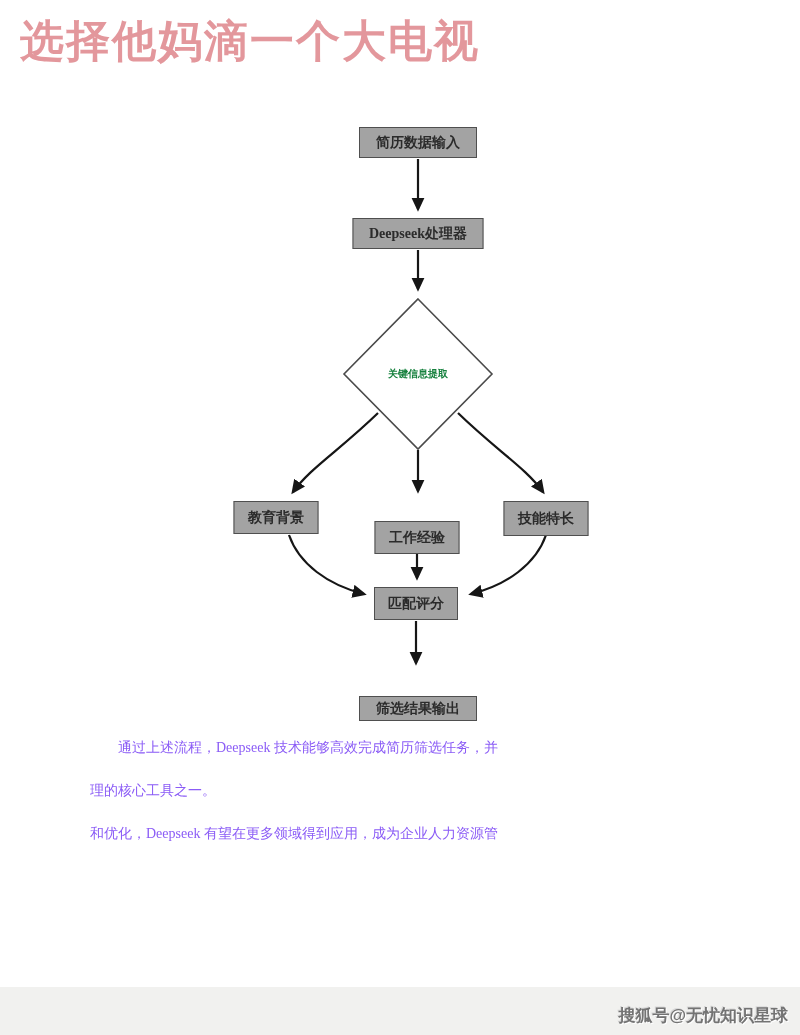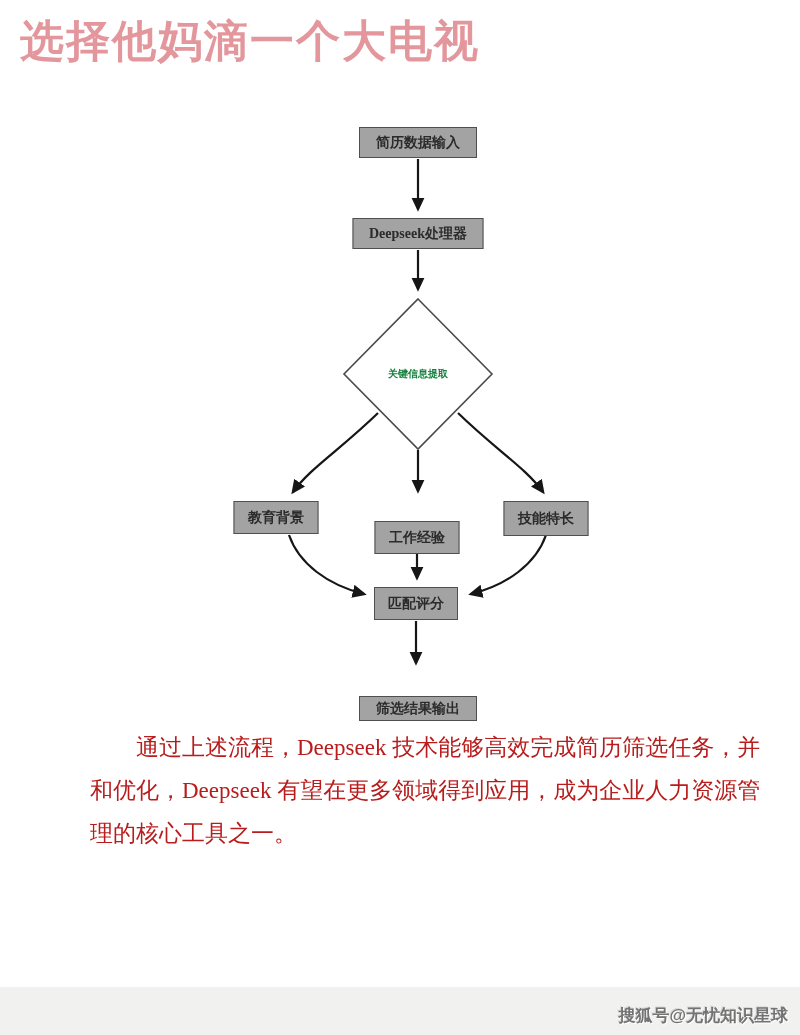--- a/index.html
+++ b/index.html
@@ -64,22 +64,22 @@
     color: #15803d;
     white-space: nowrap;
   }
 
   
   .paragraph {
     position: absolute;
     left: 90px; top: 726px;
     width: 628px;
     font-family: "Liberation Serif", serif;
-    font-size: 23px;
-    color: #b91c1c;
+    font-size: 14px;
+    color: #8b5cf6;
   }
   .paragraph p {
     margin: 0;
     line-height: 43px;
     white-space: nowrap;
   }
   .paragraph p.first { text-indent: 2em; }
 
   
   .footer-strip {
@@ -137,18 +137,18 @@
 <div class="node" style="left:417px; top:501px; width:85px; height:33px;margin-top:20px;">工作经验</div>
 
 <div class="node" style="left:546px; top:501px; width:85px; height:35px;">技能特长</div>
 
 <div class="node" style="left:416px; top:587px; width:84px; height:33px;">匹配评分</div>
 
 <div class="node" style="left:418px; top:672px; width:118px; height:25px;margin-top:24px;">筛选结果输出</div>
 
 <div class="paragraph">
   <p class="first">通过上述流程，Deepseek 技术能够高效完成简历筛选任务，并</p>
+  <p>理的核心工具之一。</p>
   <p>和优化，Deepseek 有望在更多领域得到应用，成为企业人力资源管</p>
-  <p>理的核心工具之一。</p>
 </div>
 
 <div class="footer-strip"></div>
 <div class="footer-wm">搜狐号@无忧知识星球</div>
 
 </body></html>

